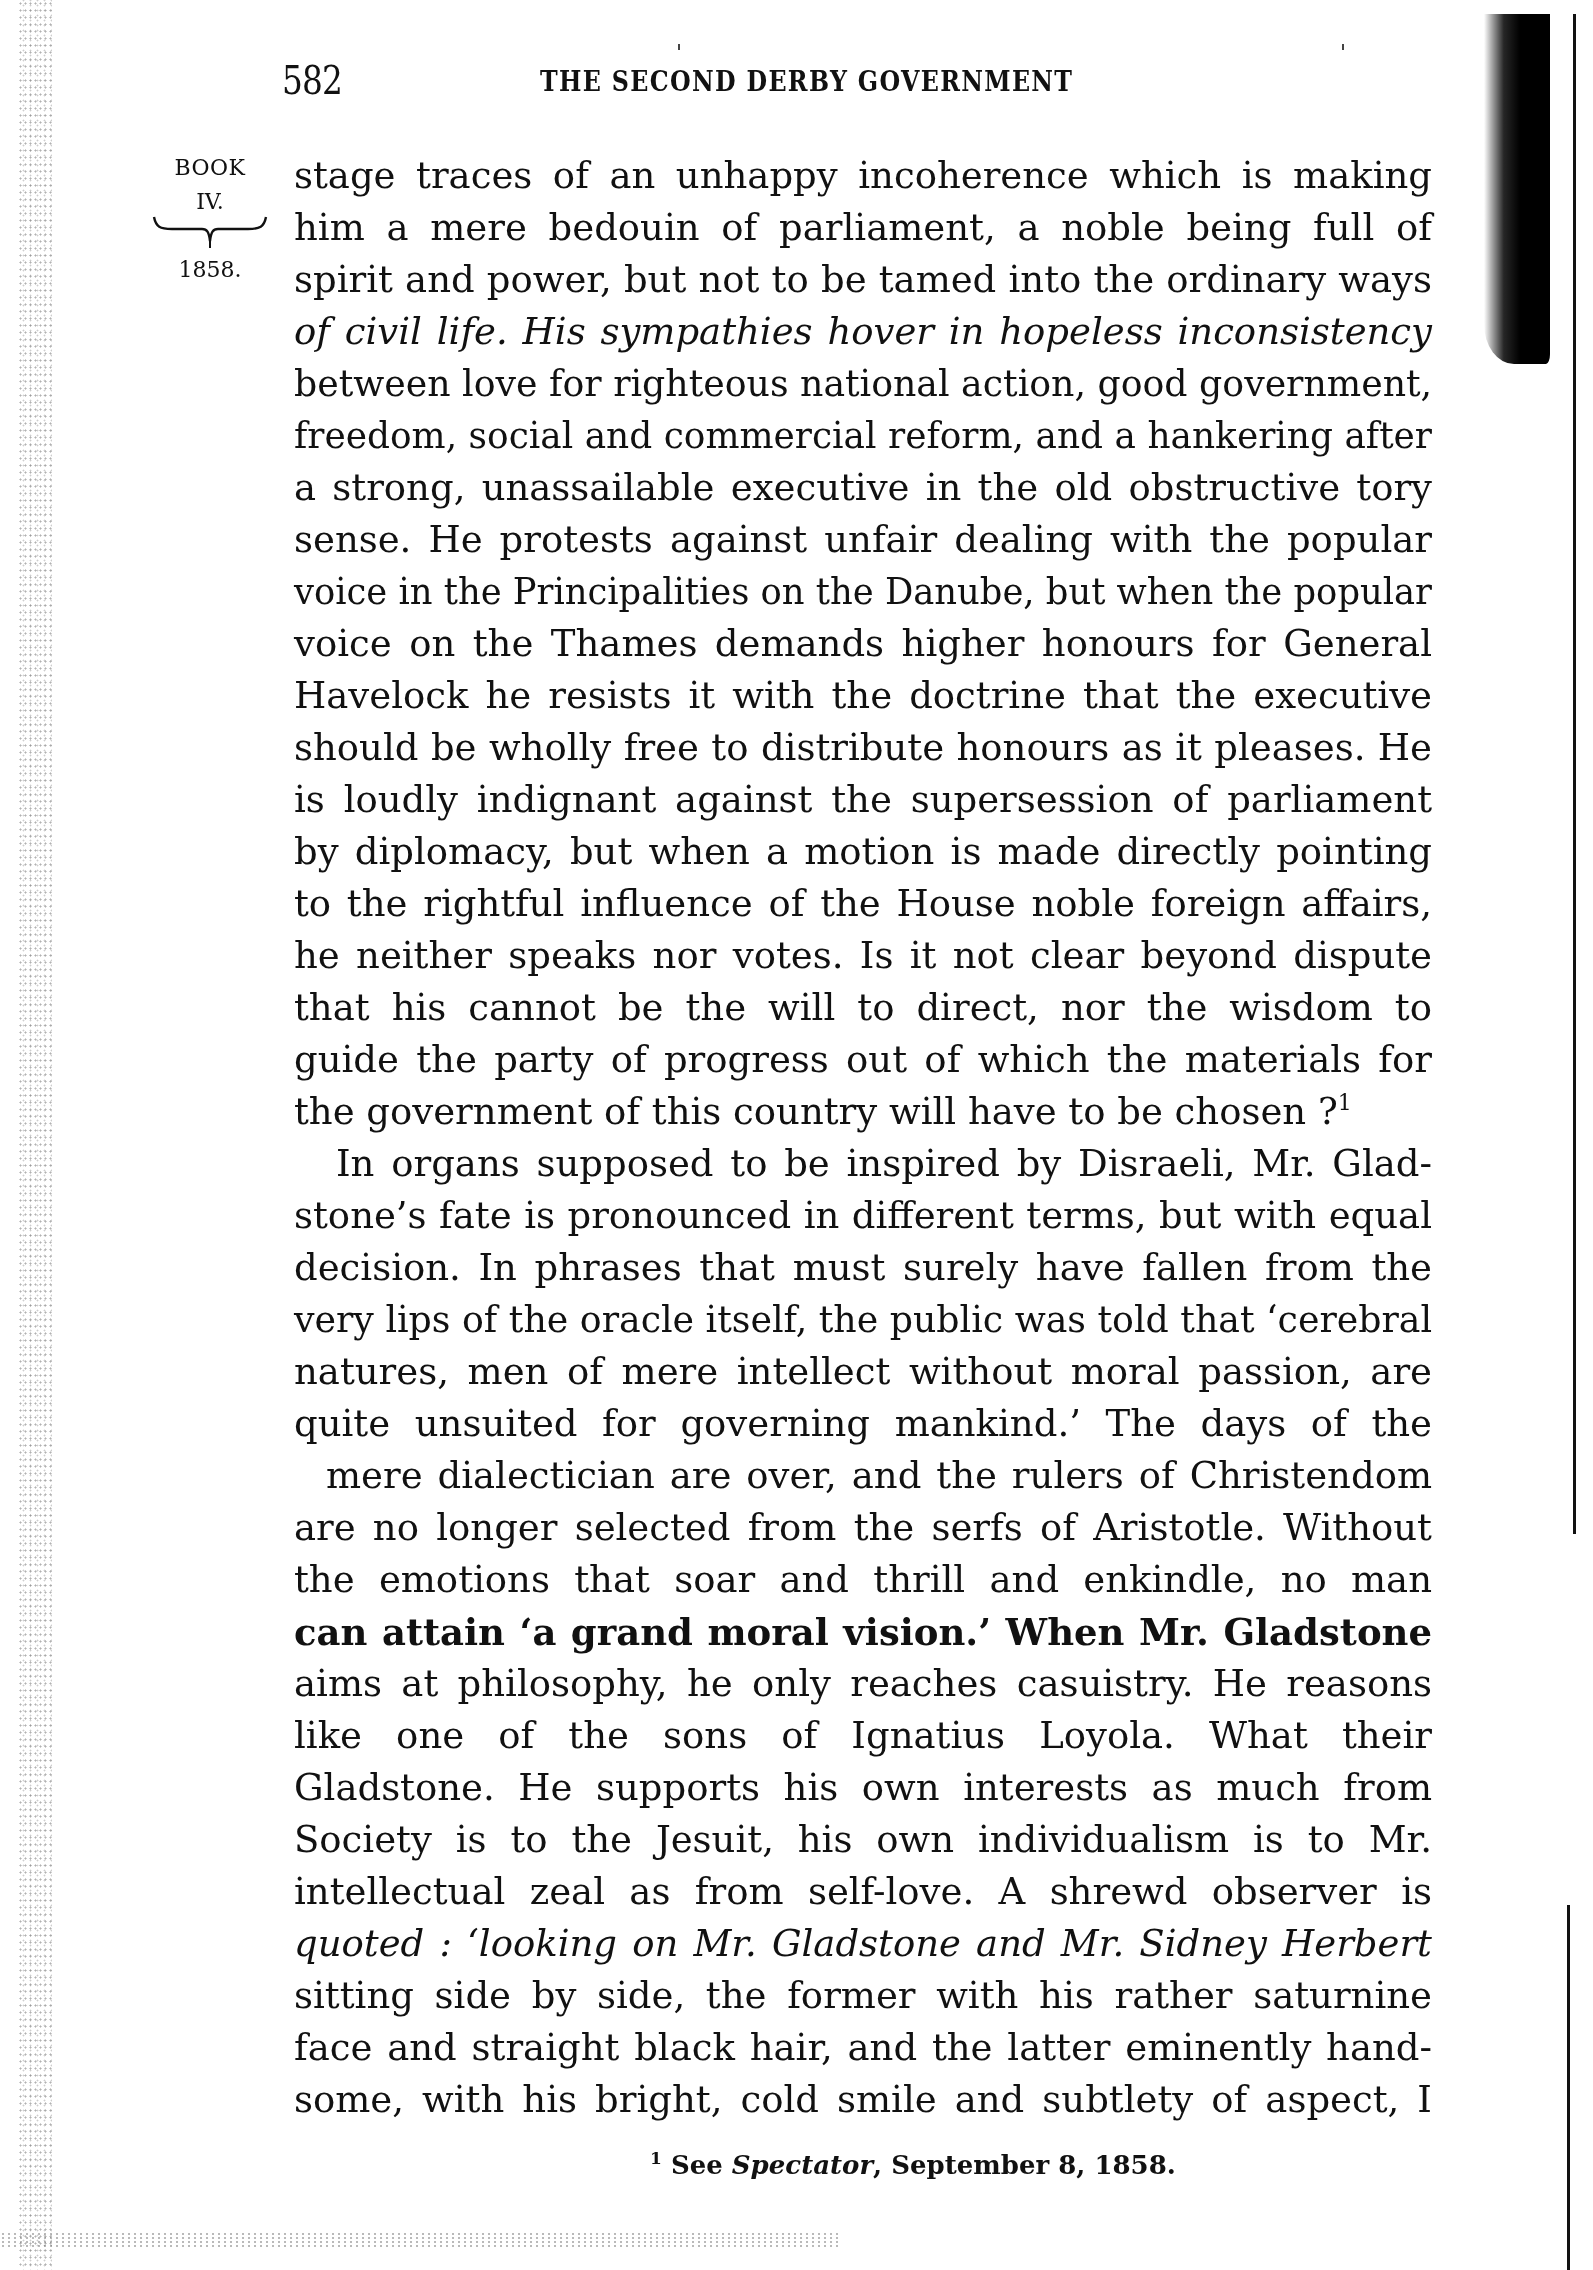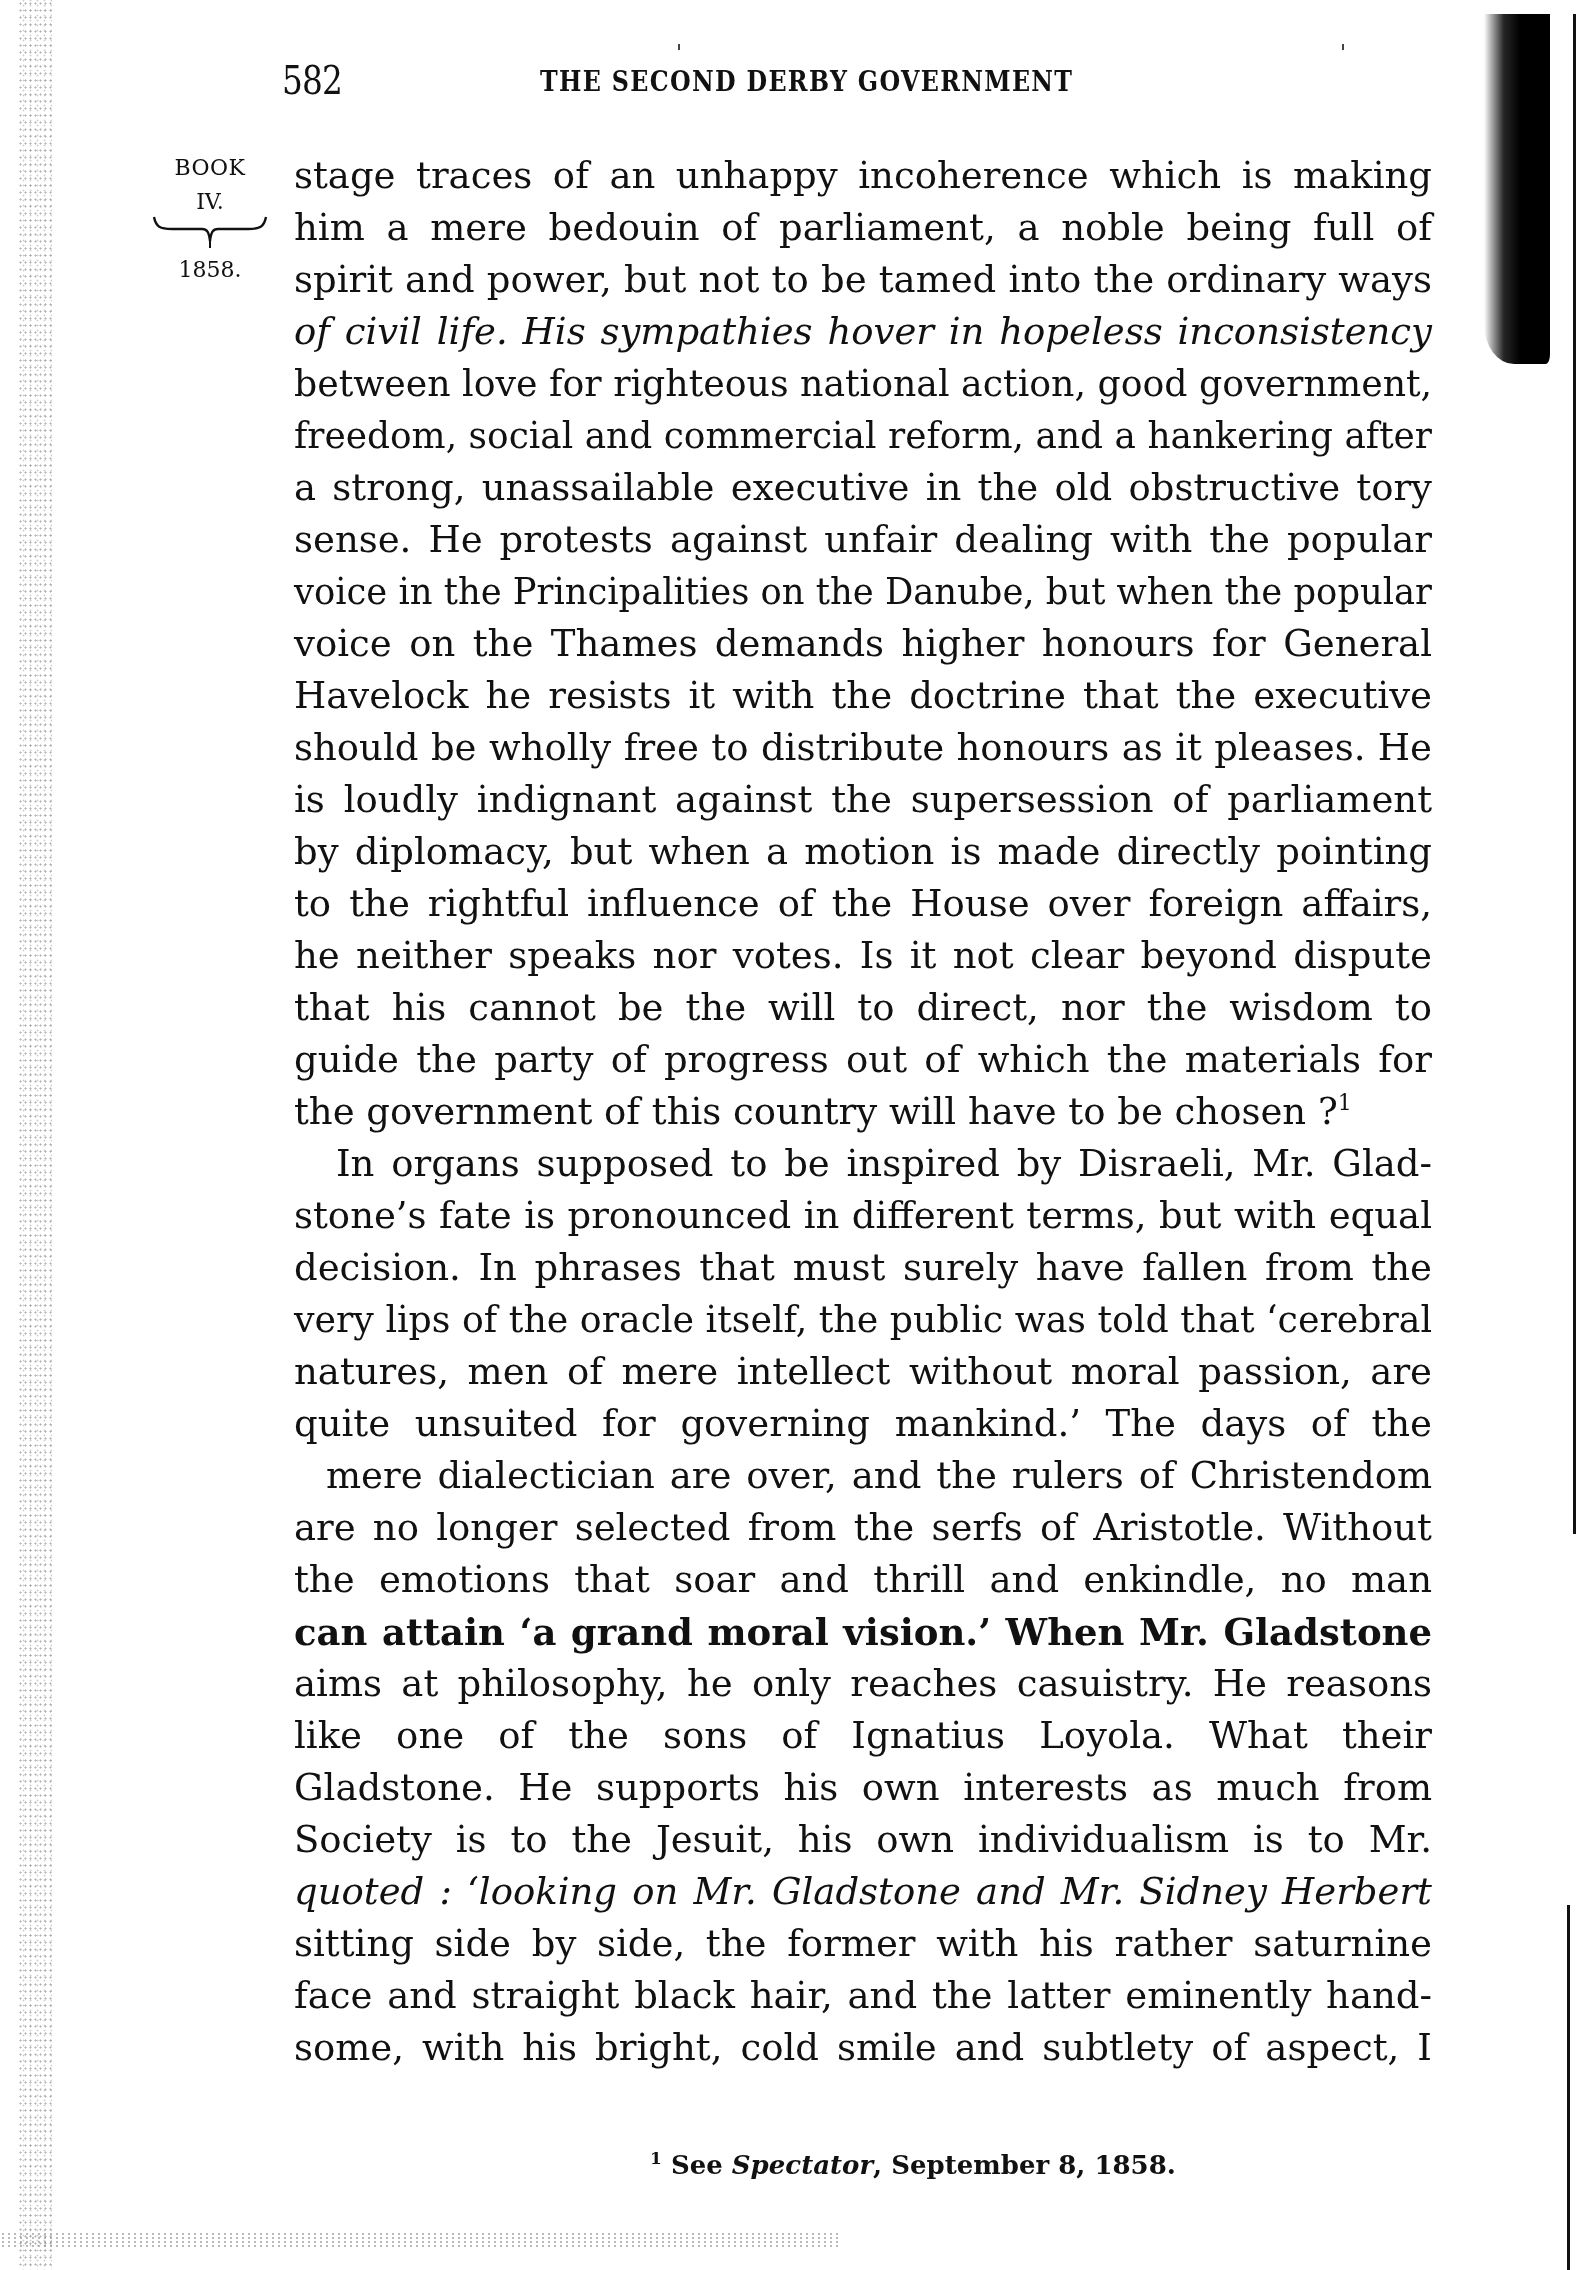--- a/index.html
+++ b/index.html
@@ -194,39 +194,40 @@
     <span class="line" style="display: block; transform: scaleX(0.9802); transform-origin: left top; width: 1161px;">between love for righteous national action, good government,</span>
     <span class="line" style="display: block; transform: scaleX(0.971); transform-origin: left top; width: 1172px;">freedom, social and commercial reform, and a hankering after</span>
     <span class="line" style="display: block;">a strong, unassailable executive in the old obstructive tory</span>
     <span class="line" style="display: block;">sense.  He protests against unfair dealing with the popular</span>
     <span class="line" style="display: block; transform: scaleX(0.9547); transform-origin: left top; width: 1192px;">voice in the Principalities on the Danube, but when the popular</span>
     <span class="line" style="display: block;">voice on the Thames demands higher honours for General</span>
     <span class="line" style="display: block;">Havelock he resists it with the doctrine that the executive</span>
     <span class="line" style="display: block;">should be wholly free to distribute honours as it pleases.  He</span>
     <span class="line" style="display: block;">is loudly indignant against the supersession of parliament</span>
     <span class="line" style="display: block;">by diplomacy, but when a motion is made directly pointing</span>
-    <span class="line" style="display: block;">to the rightful influence of the House over foreign affairs,</span>
+    <span class="line" style="display: block;">to the rightful influence of the House noble foreign affairs,</span>
     <span class="line" style="display: block;">he neither speaks nor votes.  Is it not clear beyond dispute</span>
     <span class="line" style="display: block;">that his cannot be the will to direct, nor the wisdom to</span>
     <span class="line" style="display: block;">guide the party of progress out of which the materials for</span>
     <span class="line last-line" style="display: block;"><span>the government of this country will have to be chosen ?</span><sup>1</sup></span>
     <span class="line indent" style="display: block;">In organs supposed to be inspired by Disraeli, Mr. Glad-</span>
     <span class="line" style="display: block;">stone’s fate is pronounced in different terms, but with equal</span>
     <span class="line" style="display: block;">decision.  In phrases that must surely have fallen from the</span>
     <span class="line" style="display: block; transform: scaleX(0.981); transform-origin: left top; width: 1160px;">very lips of the oracle itself, the public was told that ‘cerebral</span>
     <span class="line" style="display: block;">natures, men of mere intellect without moral passion, are</span>
     <span class="line" style="display: block;">quite unsuited for governing mankind.’  The days of the</span>
     <span class="line" style="display: block; margin-left: 32px;">mere dialectician are over, and the rulers of Christendom</span>
     <span class="line" style="display: block;">are no longer selected from the serfs of Aristotle.  Without</span>
     <span class="line" style="display: block;">the emotions that soar and thrill and enkindle, no man</span>
     <span class="line" style="display: block; font-weight: bold;">can attain ‘a grand moral vision.’  When Mr. Gladstone</span>
     <span class="line" style="display: block;">aims at philosophy, he only reaches casuistry.  He reasons</span>
     <span class="line" style="display: block;">like one of the sons of Ignatius Loyola.  What their</span>
     <span class="line" style="display: block;">Gladstone.  He supports his own interests as much from</span>
     <span class="line" style="display: block;">Society is to the Jesuit, his own individualism is to Mr.</span>
+    <span class="line" style="display: block;">intellectual zeal as from self-love.  A shrewd observer is</span>
     <span class="line" style="display: block; font-style: italic;">quoted : ‘looking on Mr. Gladstone and Mr. Sidney Herbert</span>
     <span class="line" style="display: block;">sitting side by side, the former with his rather saturnine</span>
     <span class="line" style="display: block;">face and straight black hair, and the latter eminently hand-</span>
     <span class="line" style="display: block;">some, with his bright, cold smile and subtlety of aspect, I</span>
   </div>
 
   <div class="footnote">
     <sup>1</sup>
     <span>See</span>
     <em>Spectator</em><span>, September 8, 1858.</span>

